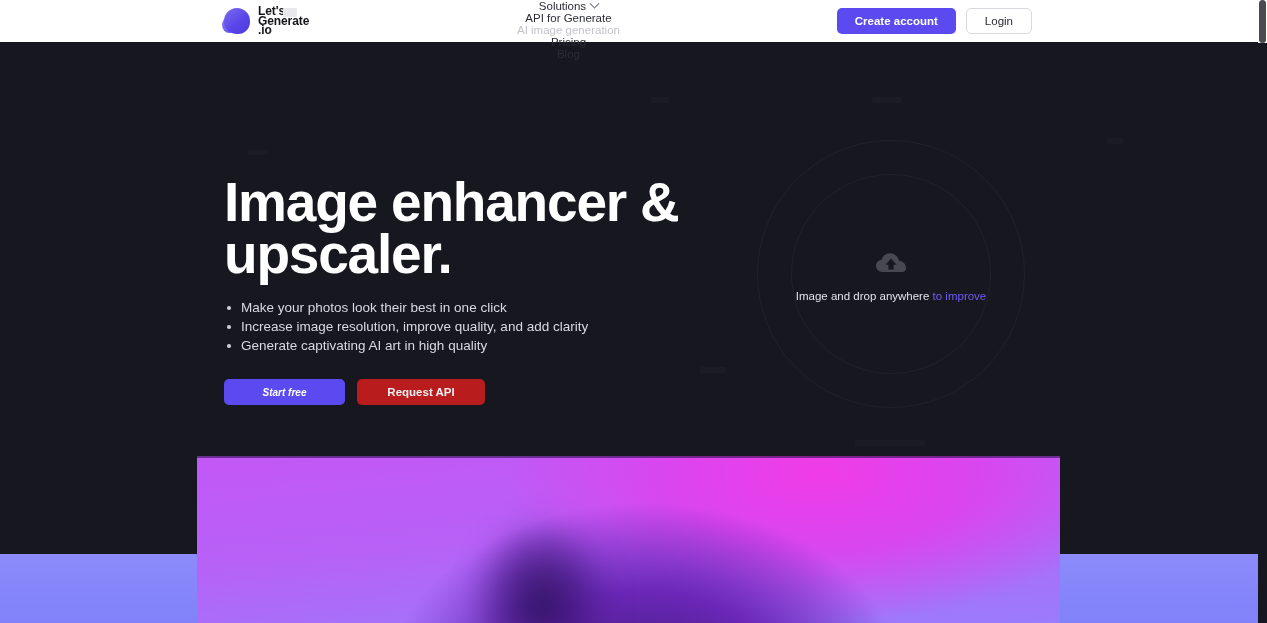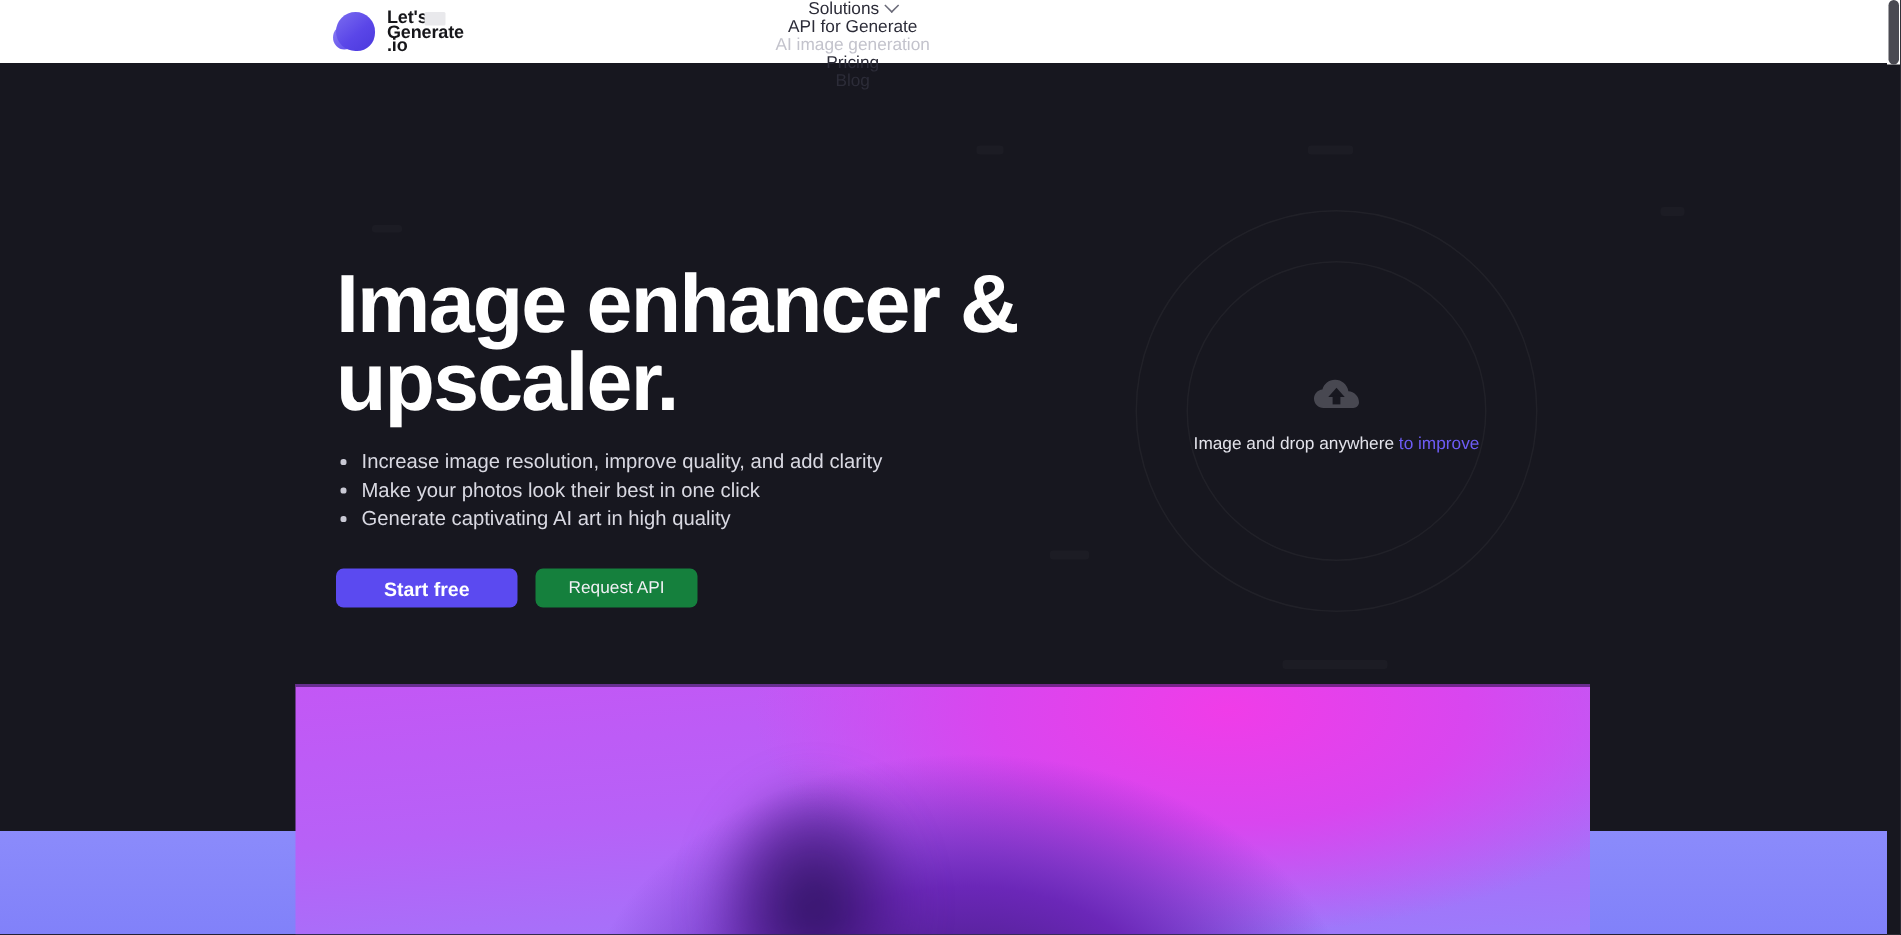--- a/index.html
+++ b/index.html
@@ -247,36 +247,37 @@
   }
 
   .hero-ctas {
     margin-top: 24px;
     display: flex;
     gap: 12px;
   }
   .btn-start {
     background: #5b4af0;
     color: #ffffff;
-    font-size: 13px;
+    font-size: 10px;
     font-weight: bold;
     border: none;
     border-radius: 5px;
     width: 121px;
     height: 26px;
     cursor: pointer;
+    font-style: italic;
   }
   .btn-api {
-    background: #15803d;
+    background: #b91c1c;
     color: #f0f0f4;
     font-size: 11.5px;
-    font-weight: normal;
+    font-weight: bold;
     border: none;
     border-radius: 5px;
-    width: 108px;
+    width: 128px;
     height: 26px;
     cursor: pointer;
   }
 
   
   .dropzone {
     position: absolute;
     left: 757px;
     top: 98px;
     width: 268px;
@@ -376,22 +377,22 @@
     <div class="dot" style="left:700px;top:325px;width:26px;height:6px;"></div>
     <div class="dot" style="left:855px;top:398px;width:70px;height:6px;"></div>
     <div class="dot" style="left:248px;top:108px;width:20px;height:5px;"></div>
 
     <div class="hero-left">
 
 
       <h1 class="hero-title">Image enhancer &amp; upscaler.</h1>
 
       <ul class="hero-list">
+        <li>Make your photos look their best in one click</li>
         <li>Increase image resolution, improve quality, and add clarity</li>
-        <li>Make your photos look their best in one click</li>
         <li>Generate captivating AI art in high quality</li>
       </ul>
 
       <div class="hero-ctas">
         <button class="btn-start">Start free</button>
         <button class="btn-api">Request API</button>
       </div>
     </div>
 
     <div class="dropzone">
@@ -445,20 +446,24 @@
         <span>AI image generation</span>
       </div>
       <div class="nav-item">
         <span>Pricing</span>
       </div>
       <div class="nav-item">
         <span>Blog</span>
       </div>
     </nav>
 
+    <div class="header-actions">
+      <button class="btn-create">Create account</button>
+      <button class="btn-login">Login</button>
+    </div>
   </div>
 
   <div class="scrollbar-track">
     <div class="scrollbar-track-lower"></div>
     <div class="scrollbar-thumb"></div>
   </div>
 
 </div>
 
 </body></html>

